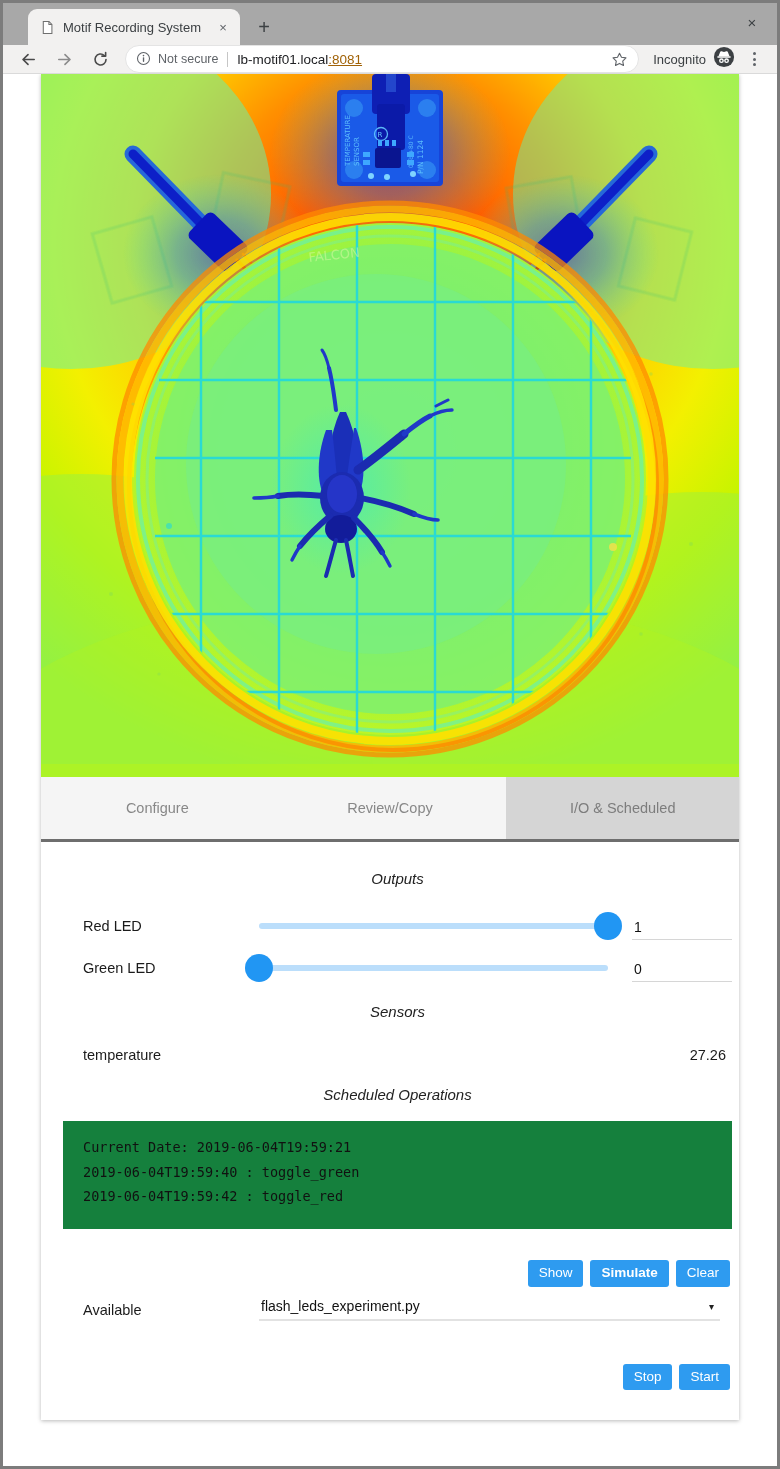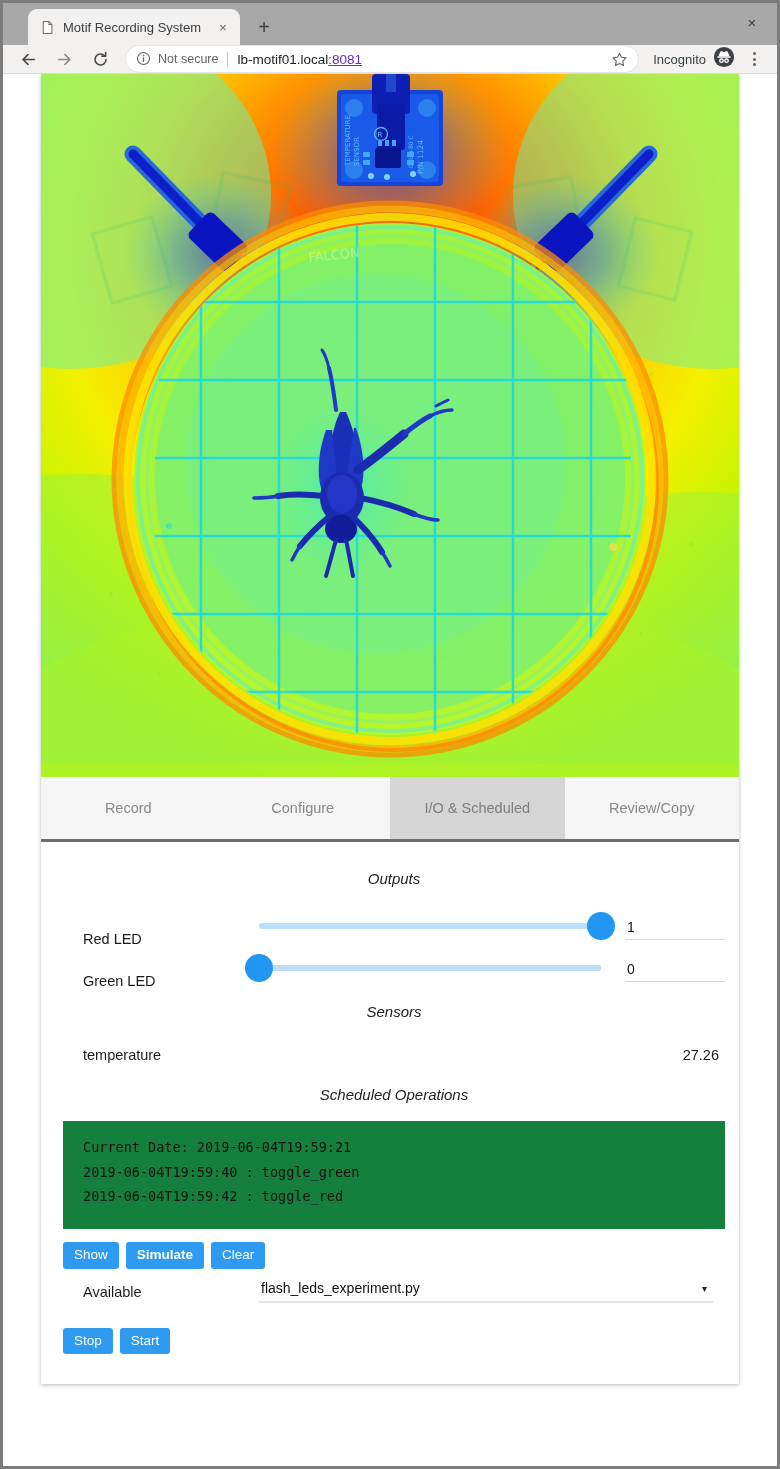--- a/index.html
+++ b/index.html
@@ -61,21 +61,21 @@
   }
   .omnibox{
     flex:1;height:28px;background:#ffffff;border-radius:14px;
     display:flex;align-items:center;padding:0 10px;box-sizing:border-box;
     margin:0 6px 0 4px;border:1px solid #e4e4e4;
   }
   .omnibox .infoicon{width:16px;height:16px;margin-right:6px;flex:none;color:#5f6368;}
   .omnibox .notsecure{font-size:12.5px;color:#5f6368;white-space:nowrap;}
   .omnibox .vsep{width:1px;height:15px;background:#c6c6c6;margin:0 9px;flex:none;}
   .omnibox .urltext{font-size:13.5px;color:#202124;white-space:nowrap;}
-  .omnibox .urltext .dim{color:#6d28d9;text-decoration:underline;}
+  .omnibox .urltext .dim{color:#a16207;text-decoration:underline;}
   .omnibox .star{margin-left:auto;color:#5f6368;flex:none;display:flex;align-items:center;}
   .incognito{display:flex;align-items:center;margin-left:8px;flex:none;}
   .incognito .ilabel{font-size:13px;color:#3c4043;margin-right:7px;text-align:right;}
   .menudots{
     width:26px;height:26px;margin-left:6px;display:flex;flex-direction:column;
     align-items:center;justify-content:center;cursor:pointer;flex:none;
   }
   .menudots i{width:3px;height:3px;border-radius:50%;background:#5f6368;margin:1.3px 0;display:block;}
 
   
@@ -102,28 +102,28 @@
     display:flex;height:62px;background:#f5f5f5;
     border-bottom:3px solid #6e6e6e;flex:none;
   }
   .tab{
     flex:1;display:flex;align-items:center;justify-content:center;
     font-size:14.5px;color:#888888;cursor:pointer;user-select:none;
   }
   .tab.active{background:#d5d5d5;color:#7d7d7d;}
 
   
-  .panel{padding:22px 14px 30px 22px;box-sizing:border-box;}
+  .panel{padding:22px 7px 30px 22px;box-sizing:border-box;}
   .sectitle{
     text-align:center;font-style:italic;font-size:15px;color:#222;
     margin:6px 0 18px 0;
   }
   .sectitle.tight{margin-top:14px;}
 
-  .row{display:flex;align-items:flex-end;height:42px;}
+  .row{display:flex;align-items:center;height:42px;}
   .rowlabel{width:196px;font-size:14.5px;color:#1b1b1b;flex:none;padding-left:20px;box-sizing:border-box;}
   .sliderwrap{flex:1;display:flex;align-items:center;position:relative;height:42px;padding-right:24px;}
   .track{position:relative;height:6px;background:#bbdefb;border-radius:3px;width:100%;}
   .thumb{
     position:absolute;top:50%;width:28px;height:28px;border-radius:50%;
     background:#2196f3;transform:translate(-50%,-50%);cursor:pointer;
   }
   .valfield{
     width:100px;flex:none;font-size:14px;color:#111;
     border-bottom:1px solid #d6d6d6;padding:0 0 4px 2px;box-sizing:border-box;
@@ -134,21 +134,21 @@
   .sensorname{font-size:14.5px;color:#1b1b1b;}
   .sensorval{margin-left:auto;font-size:14.5px;color:#1b1b1b;padding-right:4px;}
 
   .logbox{
     background:#15803d;padding:14px 20px 20px 20px;box-sizing:border-box;
     font-family:"DejaVu Sans Mono","Liberation Mono",monospace;
     font-size:13.5px;color:#111;line-height:1.82;
   }
   .logline{white-space:pre;}
 
-  .btnrow{display:flex;gap:7px;margin-top:13px;padding-right:2px;}
+  .btnrow{display:flex;justify-content:flex-end;gap:7px;margin-top:31px;padding-right:2px;}
   .btn{
     background:#2e9bf0;color:#ffffff;border:none;border-radius:3px;
     font-size:13.5px;font-family:"Liberation Sans",sans-serif;
     padding:5px 11px;cursor:pointer;line-height:1.25;
   }
   .btn.strong{font-weight:bold;}
 
   .selrow{display:flex;align-items:center;height:46px;}
   .selwrap{
     flex:1;position:relative;border-bottom:2px solid #e2e2e2;
@@ -443,24 +443,23 @@
               <circle cx="600" cy="560" r="1.8"></circle>
                 <circle cx="650" cy="470" r="2"></circle>
               <circle cx="92" cy="330" r="1.6"></circle>
                 <circle cx="610" cy="300" r="1.7"></circle>
             </g>
           </g>
         </svg>
       </div>
 
       <div class="tabs">
-        <div class="tab">Record</div>
         <div class="tab">Configure</div>
+        <div class="tab">Review/Copy</div>
         <div class="tab active">I/O &amp; Scheduled</div>
-        <div class="tab">Review/Copy</div>
       </div>
 
       <div class="panel">
 
         <div class="sectitle">Outputs</div>
 
         <div class="row">
           <div class="rowlabel">Red LED</div>
           <div class="sliderwrap">
             <div class="track">

